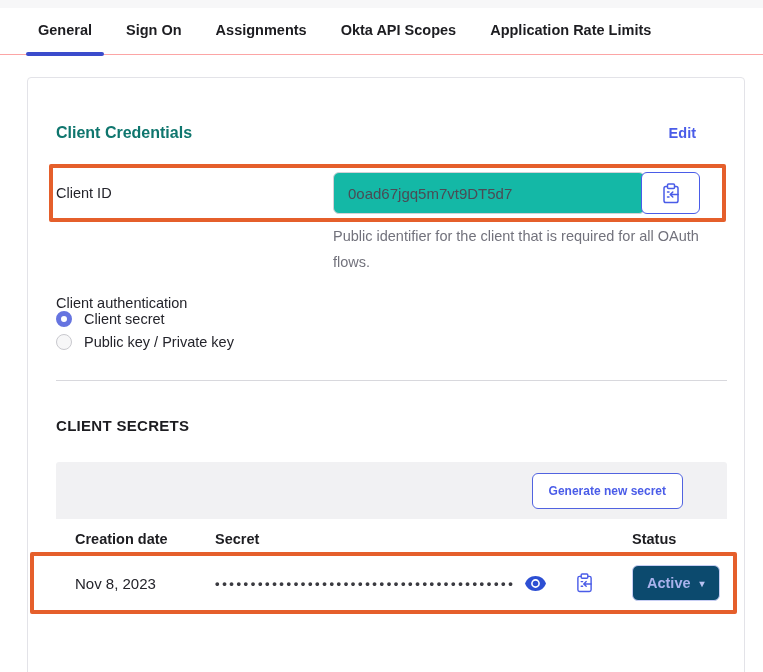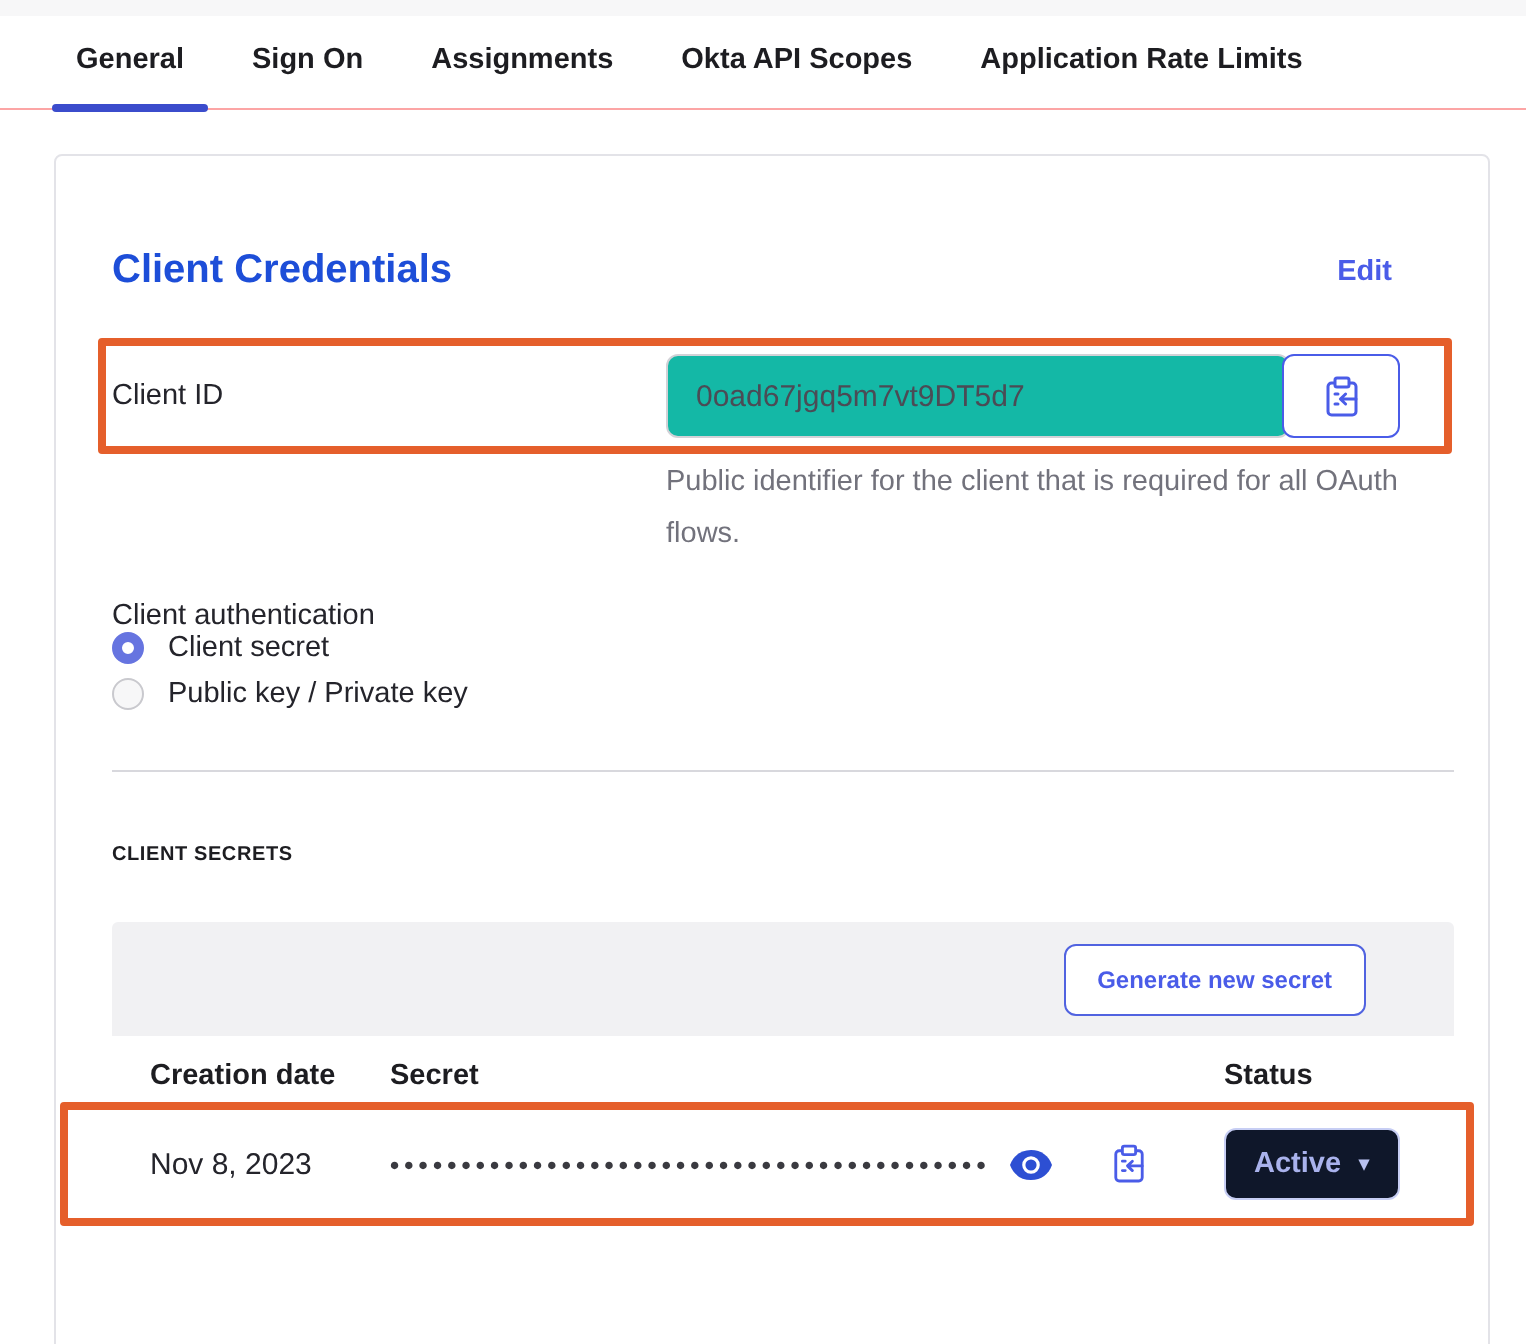--- a/index.html
+++ b/index.html
@@ -35,21 +35,21 @@
     margin:22px 18px 0 27px;
     width:718px; height:600px;
     border:1px solid #e3e3e8; border-radius:4px;
     background:#fff;
     padding:0 17px 0 28px;
   }
   .sec-head {
     margin-top:46px; padding-right:31px;
     display:flex; justify-content:space-between; align-items:center;
   }
-  .sec-head h2 { margin:0; font-size:20px; font-weight:700; color:#1d4ed8; }
+  .sec-head h2 { margin:0; font-size:16px; font-weight:700; color:#0f766e; }
   .edit-link { color:#4a5ce8; font-weight:700; cursor:pointer; text-decoration:none; }
 
   .form-row { display:flex; position:relative; }
   .form-label { width:277px; color:#24242b; flex:none; }
 
   
   .hl {
     position:absolute; border:4px solid #e55f2b; border-radius:2px;
     pointer-events:none; z-index:5;
   }
@@ -86,52 +86,52 @@
   .radio.checked { border:5px solid #6674e0; background:#ffffff; }
   .pkce-row { margin-top:26px; align-items:flex-start; }
   .checkbox {
     width:16px; height:16px; border-radius:4px;
     border:1.5px solid #d5d5da; background:#f0f0f2; flex:none;
   }
 
   .divider { margin:30px 0 0 0; border:none; border-top:1px solid #d8d8dd; }
 
   .cs-heading {
-    margin:36px 0 0 0; font-size:10px; font-weight:700;
+    margin:36px 0 0 0; font-size:15px; font-weight:700;
     letter-spacing:.3px; color:#1d1d21;
   }
 
   
   .secrets-table { margin-top:28px; width:671px; }
   .toolbar {
     background:#f1f1f3; height:57px; border-radius:3px 3px 0 0;
     display:flex; align-items:center; justify-content:flex-end;
     padding-right:44px;
   }
   .gen-btn {
     background:#fff; border:1px solid #5163e0; border-radius:6px;
     color:#4a5ce8; font-weight:700; font-size:12px;
     font-family:"Liberation Sans", sans-serif;
     padding:10px 16px; cursor:pointer;
   }
   .thead, .trow { display:flex; align-items:center; padding-left:19px; }
   .thead { height:40px; font-weight:700; color:#1d1d21; }
   .trow { height:48px; position:relative; font-size:15px; }
   .c1 { width:120px; flex:none; }
-  .c2 { width:417px; flex:none; display:flex; align-items:center; }
+  .c2 { width:417px; flex:none; display:flex; align-items:center;margin-left:20px; }
   .c3 { flex:1; }
   .dots {
     font-size:13px; font-weight:700; letter-spacing:2.6px;
     color:#3a3a40; white-space:nowrap;
   }
   .icon-btn { background:none; border:none; padding:0; cursor:pointer; display:flex; align-items:center; }
   .eye-btn { margin-left:10px; }
   .clip-btn { margin-left:30px; }
   .status-btn {
-    background:#0f172a; border:1px solid #c7cef4; border-radius:6px;
+    background:#0c4a6e; border:1px solid #c7cef4; border-radius:6px;
     color:#a9b2ec; font-weight:700; font-size:14.5px;
     font-family:"Liberation Sans", sans-serif;
     padding:9px 14px; cursor:pointer;
     display:inline-flex; align-items:center; gap:9px;
   }
   .status-btn .tri { font-size:10px; color:#b9c1f0; }
 </style>
 </head>
 <body>
 

